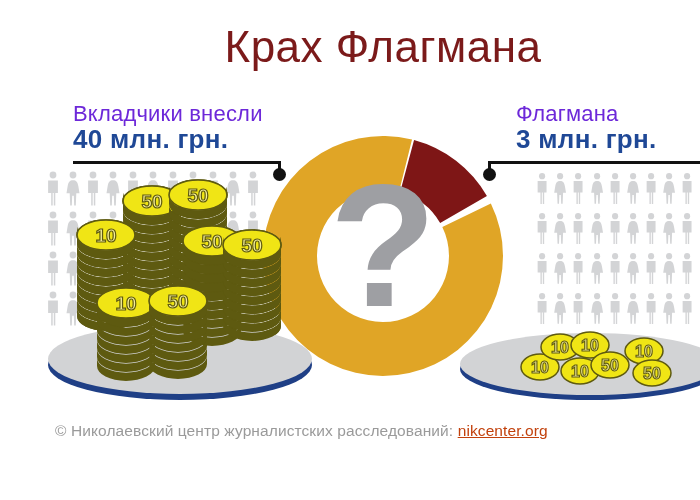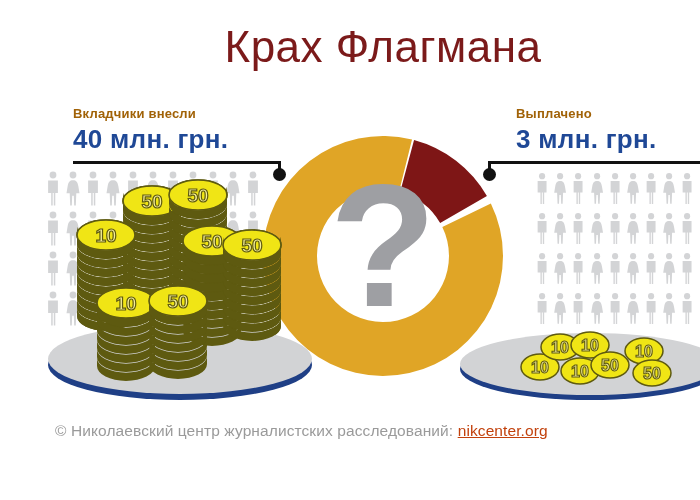--- a/index.html
+++ b/index.html
@@ -32,23 +32,23 @@
     color: #7b1a1a;
     white-space: nowrap;
   }
 
   
   .label-block {
     position: absolute;
     white-space: nowrap;
   }
   .label-top {
-    font-size: 13px;
-    font-weight: bold;
-    color: #a16207;
+    font-size: 22px;
+    font-weight: normal;
+    color: #6d28d9;
     letter-spacing: 0.2px;
     line-height: 20px;
   }
   .label-amount {
     font-size: 26px;
     font-weight: bold;
     color: #1f4896;
     letter-spacing: 0.3px;
     line-height: 30px;
   }
@@ -732,21 +732,21 @@
   <div class="rule" id="rule-right"></div>
   <div class="stem" id="stem-right"></div>
   <div class="dot" id="dot-right"></div>
 
   <div class="label-block" id="label-left">
     <div class="label-top">Вкладчики внесли</div>
     <div class="label-amount">40 млн. грн.</div>
   </div>
 
   <div class="label-block" id="label-right">
-    <div class="label-top">Выплачено</div>
+    <div class="label-top">Флагмана</div>
     <div class="label-amount">3 млн. грн.</div>
   </div>
 
   <div id="footer">
     <span>© Николаевский центр журналистских расследований: </span><a id="footer-link" href="#">nikcenter.org</a>
   </div>
 
 </div>
 
 </body></html>

